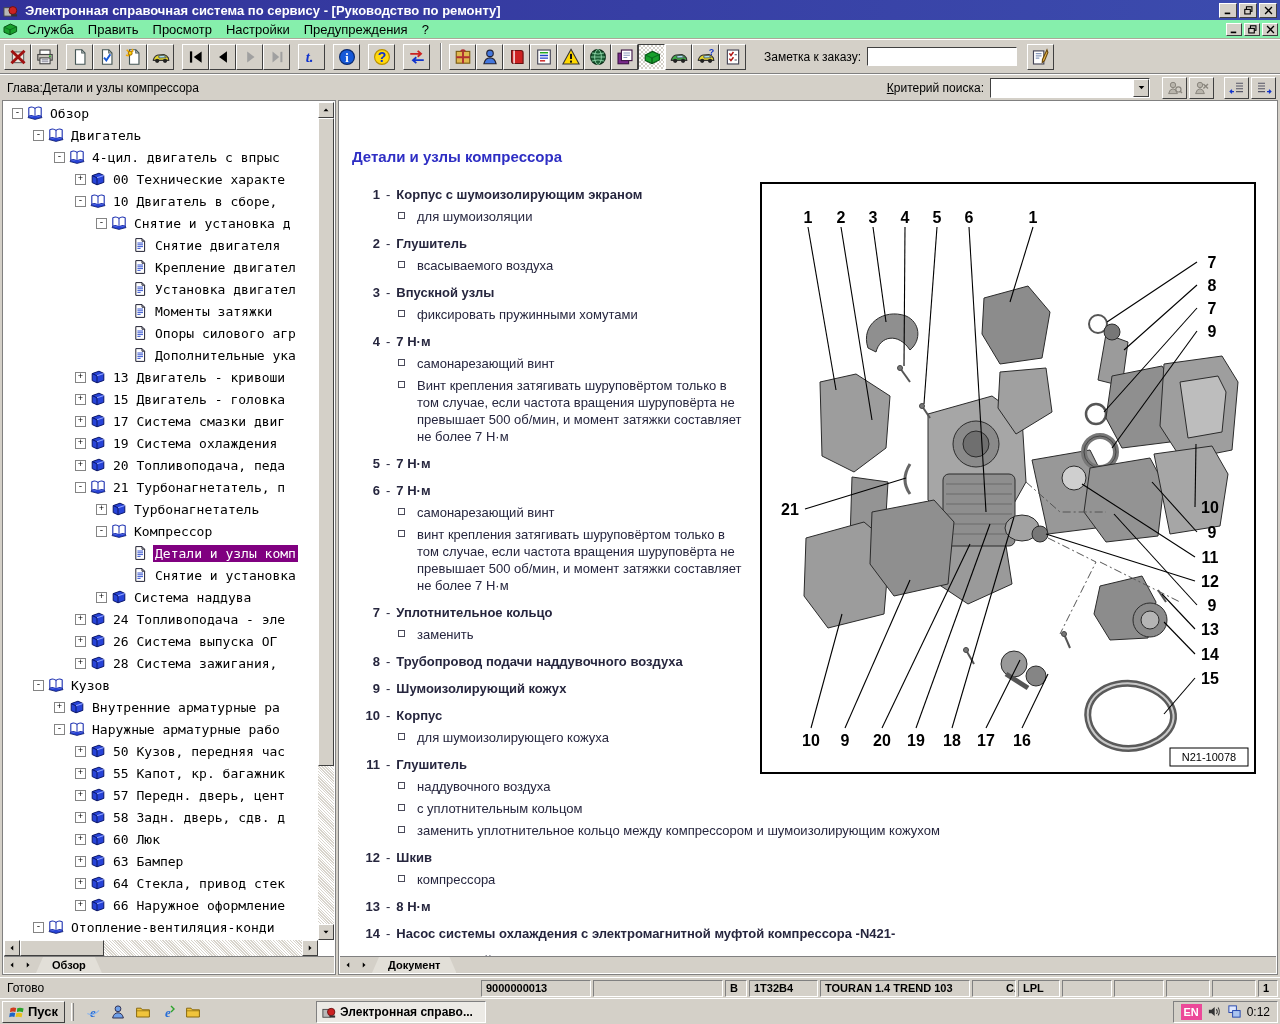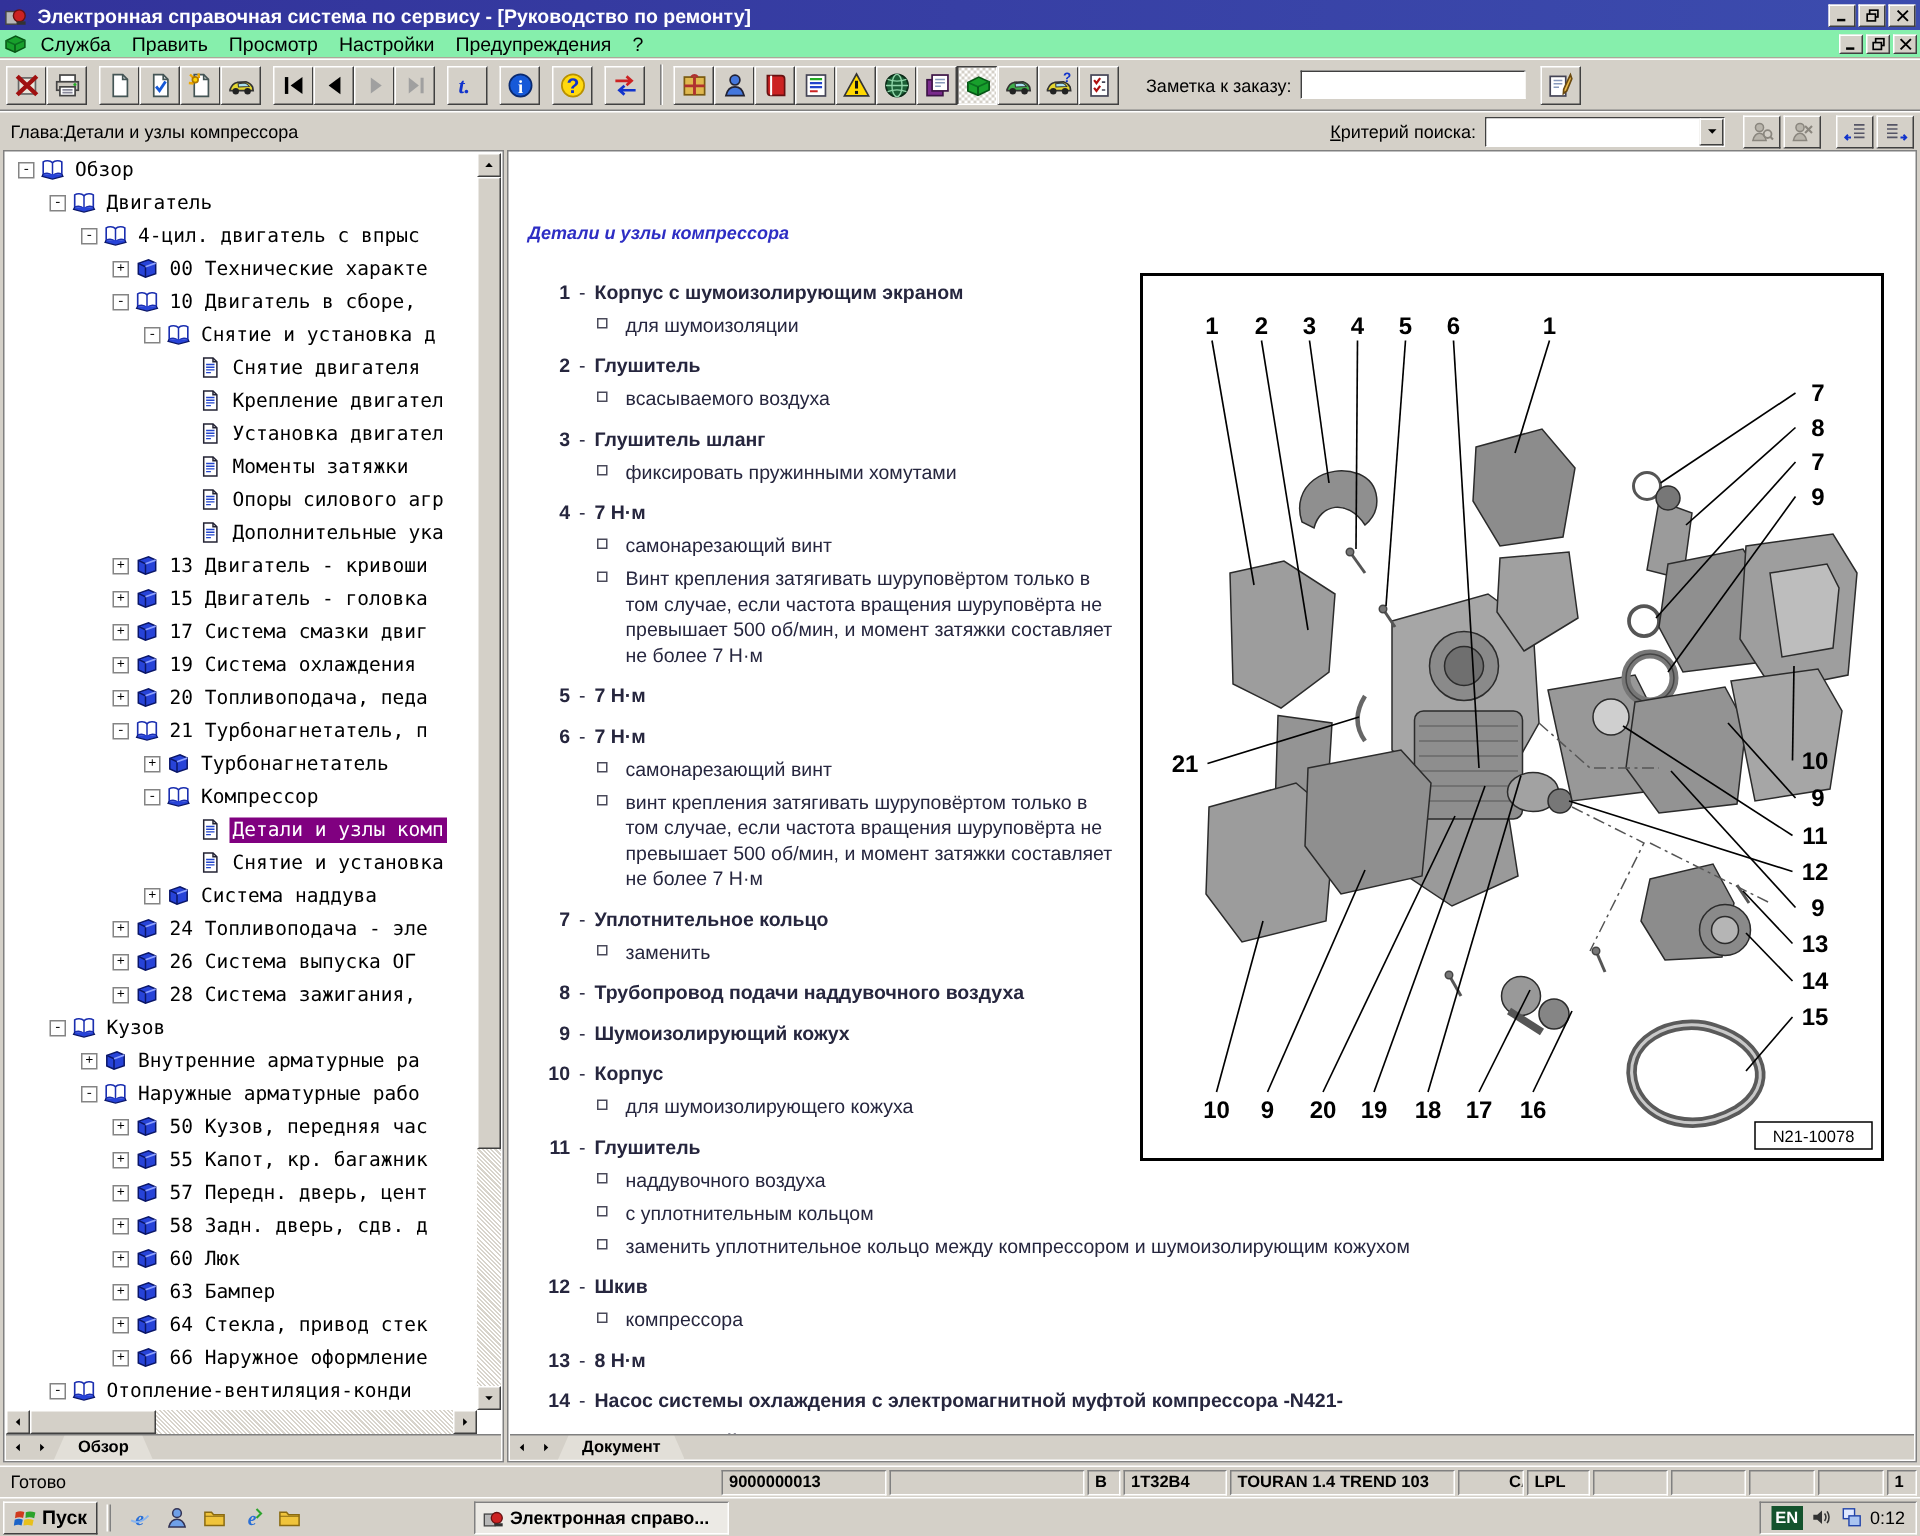--- a/index.html
+++ b/index.html
@@ -64,21 +64,21 @@
   .vthumb{position:absolute;left:0;top:16px;width:16px;height:648px;background:#d4d0c8;border:1px solid;border-color:#fff #404040 #404040 #fff;}
   .hthumb{position:absolute;top:0;left:16px;width:84px;height:16px;background:#d4d0c8;border:1px solid;border-color:#fff #404040 #404040 #fff;}
   .tabrow{position:absolute;left:1px;right:1px;bottom:1px;height:17px;background:#d4d0c8;border-top:1px solid #808080;display:flex;align-items:center;}
   .tab-arrow{width:16px;height:15px;display:flex;align-items:center;justify-content:center;background:#d4d0c8;}
   .tab-arrow svg{width:8px;height:8px;}
   .tab{height:16px;padding:0 16px;font-size:11px;font-weight:bold;background:#e2dfd8;display:flex;align-items:center;clip-path:polygon(7px 0,calc(100% - 7px) 0,100% 100%,0 100%);}
 
   
   .content-panel{position:absolute;left:338px;top:100px;width:940px;height:875px;background:#fff;border:1px solid #808080;}
   .doc{position:absolute;left:1px;top:1px;right:1px;height:856px;overflow:hidden;background:#fff;}
-  .doc-title{position:absolute;left:12px;top:46px;font-size:12px;font-weight:bold;color:#2e2ec4;font-style:italic;}
+  .doc-title{position:absolute;left:12px;top:46px;font-size:15px;font-weight:bold;color:#2e2ec4;}
   .doc-flow{position:absolute;left:14px;top:84px;width:912px;}
   .doc-item{margin-bottom:10px;color:#26263e;}
   .item-title{display:flex;font-size:13px;line-height:17px;font-weight:bold;}
   .item-num{width:26px;text-align:right;flex:none;}
   .item-dash{padding:0 6px;flex:none;font-weight:normal;}
   .item-text{white-space:normal;}
   .narrow .item-text{max-width:350px;}
   .note{display:flex;margin-top:5px;font-size:13px;line-height:17px;}
   .bullet{width:7px;height:7px;border:1px solid #4a4a5a;flex:none;margin:4px 12px 0 44px;}
   .narrow .note-text{width:330px;}
@@ -97,21 +97,21 @@
   .taskbar{position:absolute;left:0;top:998px;width:1280px;height:26px;background:#d4d0c8;border-top:1px solid #fff;display:flex;align-items:center;}
   .start-btn{height:22px;margin-left:2px;background:#d4d0c8;border:1px solid;border-color:#fff #404040 #404040 #fff;display:flex;align-items:center;gap:3px;padding:0 6px;font-size:13px;font-weight:bold;}
   .start-btn svg{width:16px;height:16px;}
   .ql{display:flex;align-items:center;gap:7px;padding:0 10px;}
   .ql-handle{width:3px;height:18px;border-left:1px solid #fff;border-right:1px solid #808080;margin-left:6px;}
   .ql-item{width:18px;height:18px;display:flex;align-items:center;justify-content:center;}
   .ql-item svg{width:16px;height:16px;}
   .task-btn{display:flex;align-items:center;gap:4px;width:170px;height:22px;border:1px solid;border-color:#808080 #fff #fff #808080;background:#eceae5;padding:0 5px;font-size:12px;font-weight:bold;margin-left:104px;white-space:nowrap;overflow:hidden;}
   .task-btn svg{width:14px;height:14px;flex:none;}
   .tray{margin-left:auto;margin-right:2px;height:22px;display:flex;align-items:center;gap:5px;border:1px solid;border-color:#808080 #fff #fff #808080;padding:0 7px;}
-  .lang-badge{width:21px;height:16px;background:#14532d;color:#fff;font-size:11px;font-weight:bold;display:flex;align-items:center;justify-content:center;}
+  .lang-badge{width:21px;height:16px;background:#ec4899;color:#fff;font-size:11px;font-weight:bold;display:flex;align-items:center;justify-content:center;}
   .tray svg{width:15px;height:15px;}
   .clock{font-size:12px;}
 </style>
 </head>
 <body>
 
 <div id="app">
 
   <div class="titlebar">
     <span class="child-ico" id="app-ico">
@@ -833,21 +833,21 @@
             </div>
             <div class="note">
               <span class="bullet"></span>
               <span class="note-text">всасываемого воздуха</span>
             </div>
           </div>
           <div class="doc-item narrow">
             <div class="item-title">
               <span class="item-num">3</span>
               <span class="item-dash">-</span>
-              <span class="item-text">Глушитель шланг</span>
+              <span class="item-text">Впускной узлы</span>
             </div>
             <div class="note">
               <span class="bullet"></span>
               <span class="note-text">фиксировать пружинными хомутами</span>
             </div>
           </div>
           <div class="doc-item narrow">
             <div class="item-title">
               <span class="item-num">4</span>
               <span class="item-dash">-</span>

